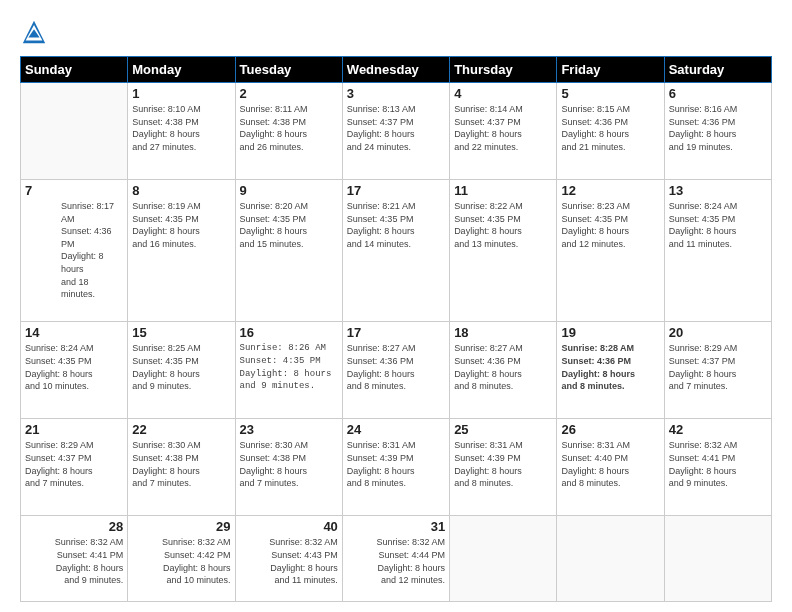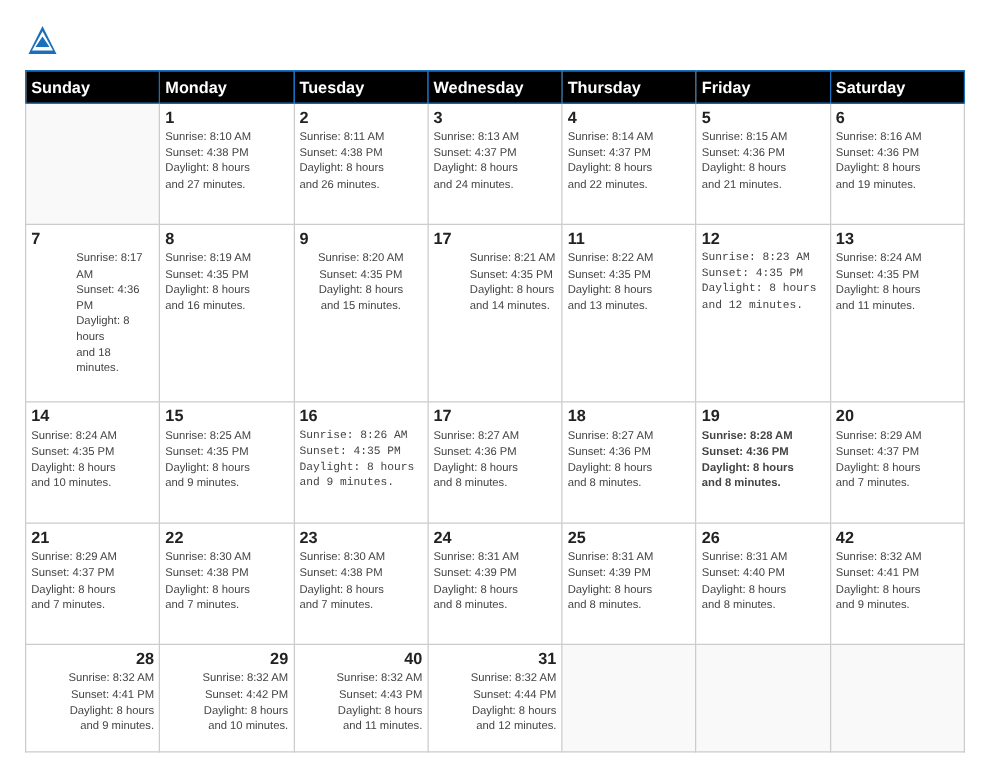--- a/index.html
+++ b/index.html
@@ -179,42 +179,42 @@
           </td>
           <td>
             <span class="day-num">8</span>
             <div class="day-info" style="white-space: pre-line;">Sunrise: 8:19 AM
 Sunset: 4:35 PM
 Daylight: 8 hours
 and 16 minutes.</div>
           </td>
           <td>
             <span class="day-num">9</span>
-            <div class="day-info" style="white-space: pre-line; text-align: center;">Sunrise: 8:20 AM
+            <div class="day-info" style="white-space: pre-line;">Sunrise: 8:20 AM
 Sunset: 4:35 PM
 Daylight: 8 hours
 and 15 minutes.</div>
           </td>
           <td>
             <span class="day-num">17</span>
-            <div class="day-info" style="white-space: pre-line; margin-left: 29px;">Sunrise: 8:21 AM
+            <div class="day-info" style="white-space: pre-line;">Sunrise: 8:21 AM
 Sunset: 4:35 PM
 Daylight: 8 hours
 and 14 minutes.</div>
           </td>
           <td>
             <span class="day-num">11</span>
             <div class="day-info" style="white-space: pre-line;">Sunrise: 8:22 AM
 Sunset: 4:35 PM
 Daylight: 8 hours
 and 13 minutes.</div>
           </td>
           <td>
             <span class="day-num">12</span>
-            <div class="day-info" style="white-space: pre-line; font-family: Liberation Mono, monospace;">Sunrise: 8:23 AM
+            <div class="day-info" style="white-space: pre-line;">Sunrise: 8:23 AM
 Sunset: 4:35 PM
 Daylight: 8 hours
 and 12 minutes.</div>
           </td>
           <td>
             <span class="day-num">13</span>
             <div class="day-info" style="white-space: pre-line;">Sunrise: 8:24 AM
 Sunset: 4:35 PM
 Daylight: 8 hours
 and 11 minutes.</div>

